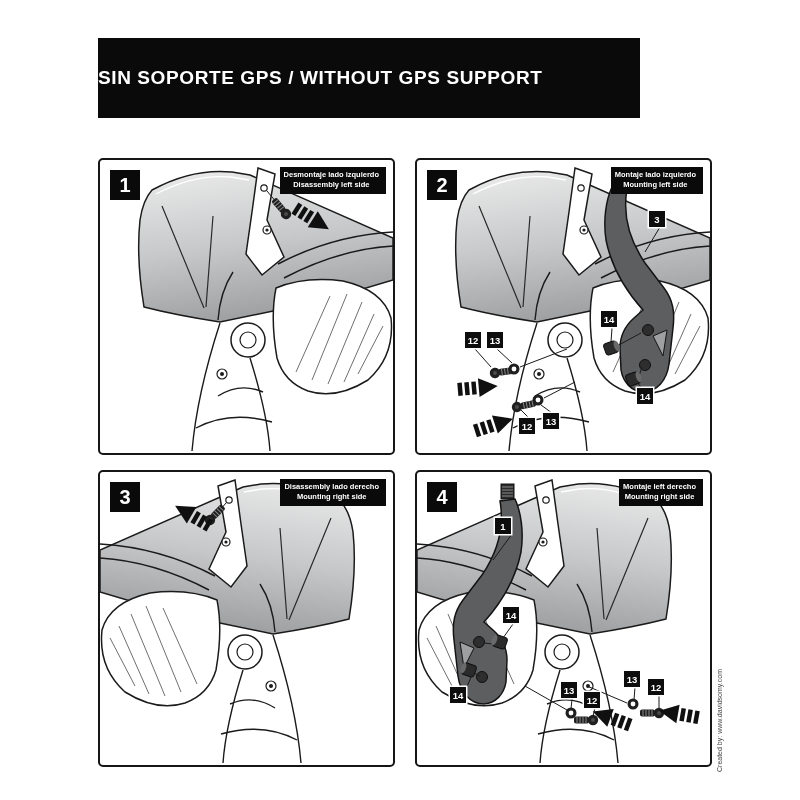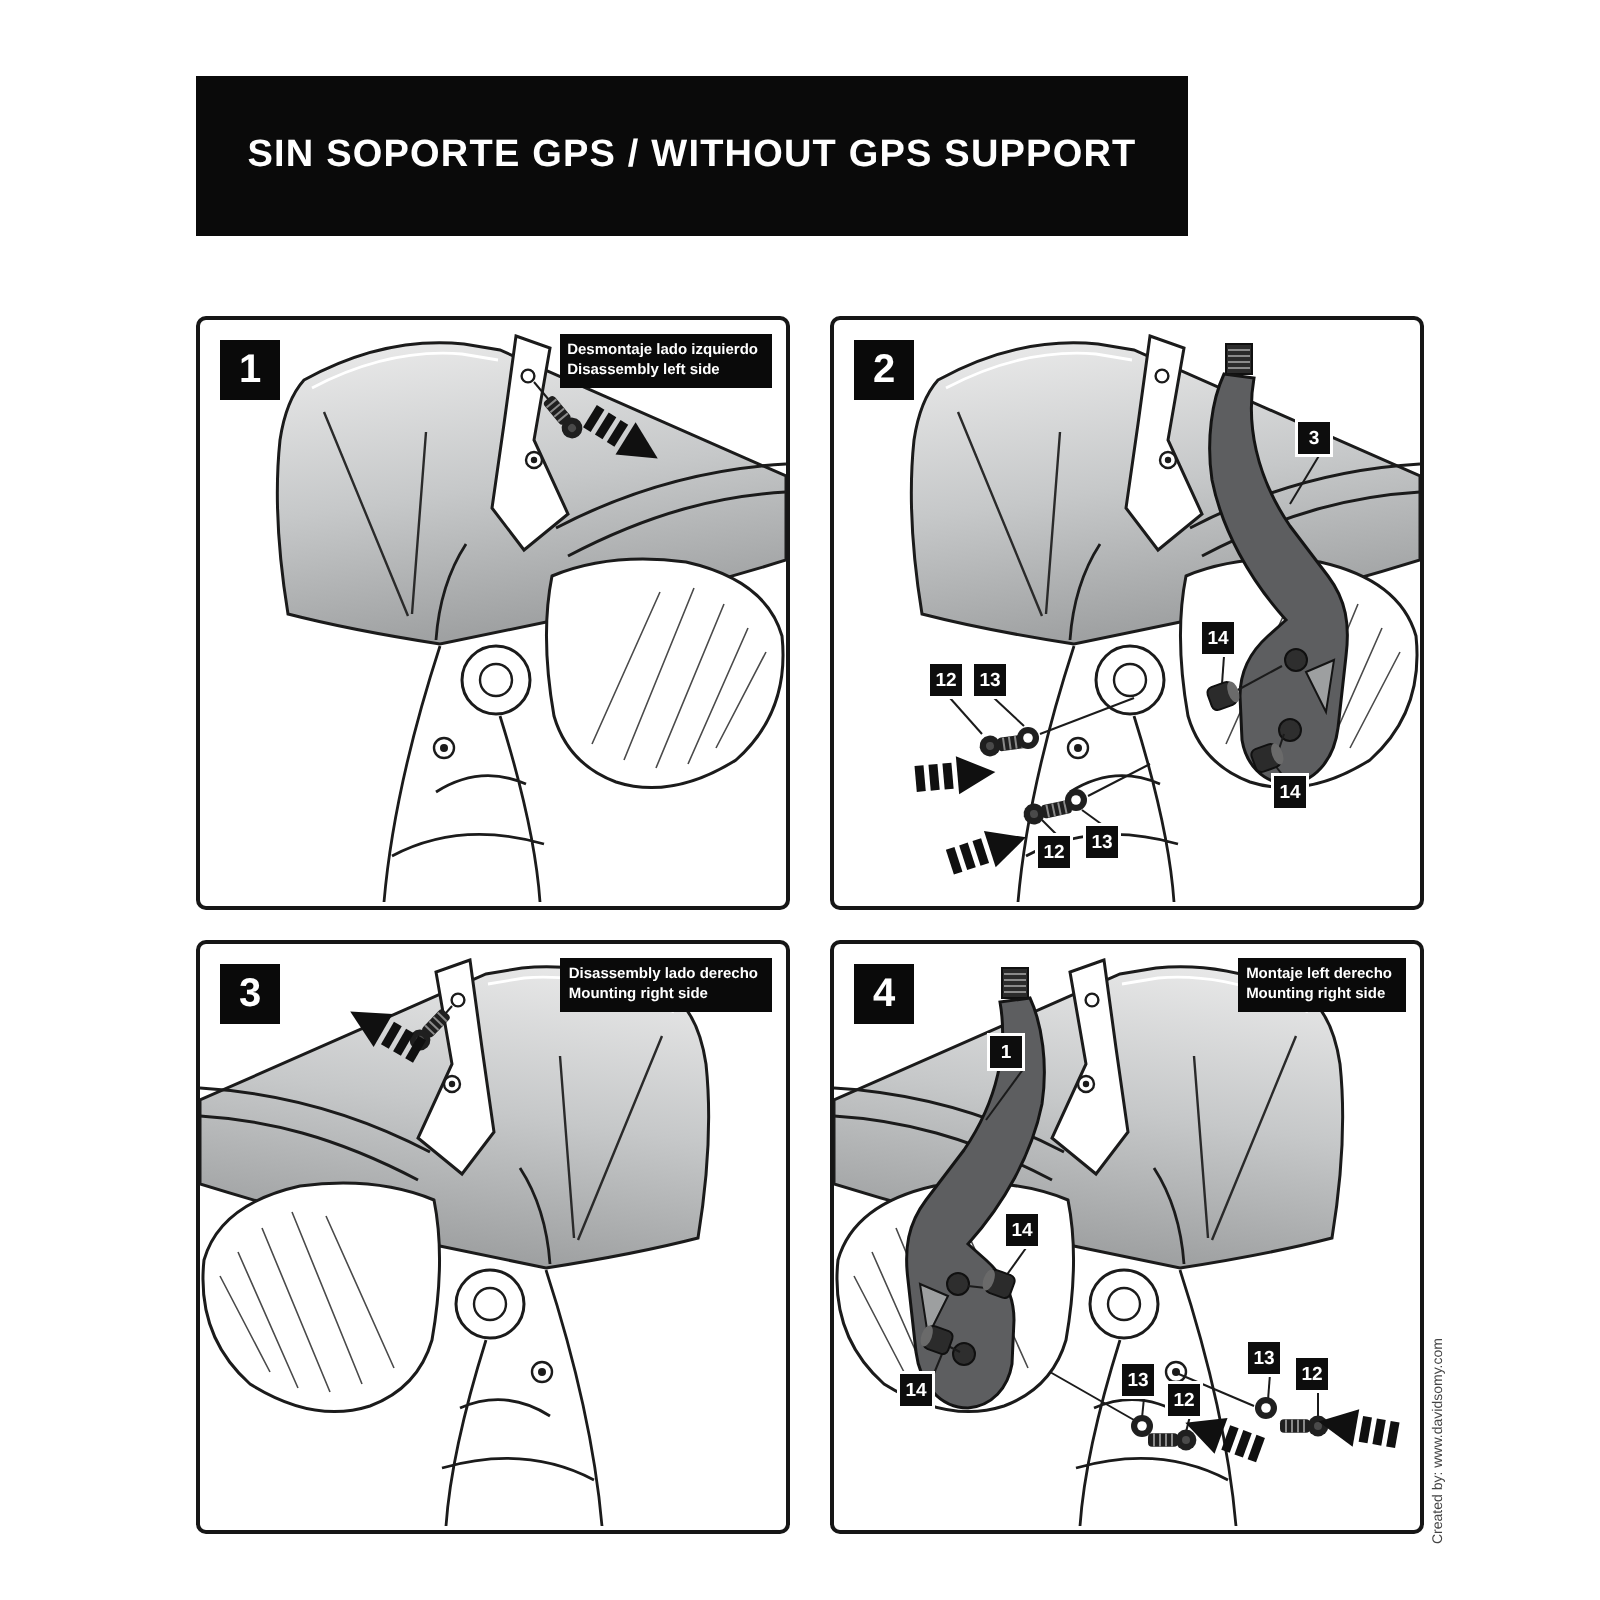--- a/index.html
+++ b/index.html
@@ -1,22 +1,22 @@
 <!DOCTYPE html>
 <html><head>
 <meta charset="utf-8">
 <style>
   html,body{margin:0;padding:0;}
   body{
     width:800px;height:800px;position:relative;background:#ffffff;
     font-family:"Liberation Sans", sans-serif;overflow:hidden;
   }
   .header{
-    position:absolute;left:98px;top:38px;width:496px;height:80px;
-    background:#0a0a0a;display:flex;align-items:center;justify-content:center;
+    position:absolute;left:98px;top:38px;width:542px;height:80px;
+    background:#0a0a0a;display:flex;align-items:center;justify-content:flex-start;
   }
   .header span{
     color:#ffffff;font-size:19px;font-weight:bold;letter-spacing:.6px;
   }
   .panel{
     position:absolute;width:293px;height:293px;border:2px solid #161616;
     border-radius:5px;background:#ffffff;overflow:hidden;
   }
   #panel1{left:98px;top:158px;}
   #panel2{left:415px;top:158px;}
@@ -24,21 +24,21 @@
   #panel4{left:415px;top:470px;}
   .scene{position:absolute;left:0;top:0;width:293px;height:293px;}
   .num{
     position:absolute;left:10px;top:10px;width:30px;height:30px;background:#0a0a0a;
     color:#fff;font-size:20px;font-weight:bold;display:flex;align-items:center;
     justify-content:center;z-index:5;
   }
   .steplabel{
     position:absolute;top:7px;right:7px;background:#0a0a0a;color:#fff;
     padding:3px 7px 4px 4px;font-size:7.5px;font-weight:bold;line-height:1.35;
-    text-align:left;z-index:5;
+    text-align:center;z-index:5;
   }
   .callout{
     position:absolute;min-width:16px;height:16px;padding:0 1px;background:#0d0d0d;
     color:#fff;font-size:9.5px;font-weight:bold;display:flex;align-items:center;
     justify-content:center;box-shadow:0 0 0 1.5px #ffffff;z-index:6;box-sizing:border-box;
   }
   .credit{
     position:absolute;left:716px;top:772px;transform:rotate(-90deg);
     transform-origin:left top;white-space:nowrap;font-size:7px;color:#444;
   }
@@ -146,20 +146,24 @@
     <use href="#arrow" transform="translate(40,220) rotate(-5)"></use>
     <use href="#screw" transform="translate(78,213) rotate(-8)"></use>
     <use href="#washer" transform="translate(97,209)"></use>
     <use href="#arrow" transform="translate(55,262) rotate(-18)"></use>
     <use href="#screw" transform="translate(100,247) rotate(-12)"></use>
     <use href="#washer" transform="translate(121,240)"></use>
     <use href="#spacer" transform="translate(194,188) rotate(70)"></use>
     <use href="#spacer" transform="translate(216,219) rotate(70)"></use>
   </svg>
   <div class="num">2</div>
+  <div class="steplabel">
+    <div>Montaje lado izquierdo</div>
+    <div>Mounting left side</div>
+  </div>
   <div class="callout" style="left:232px;top:51px">3</div>
   <div class="callout" style="left:48px;top:172px">12</div>
   <div class="callout" style="left:70px;top:172px">13</div>
   <div class="callout" style="left:102px;top:258px">12</div>
   <div class="callout" style="left:126px;top:253px">13</div>
   <div class="callout" style="left:184px;top:151px">14</div>
   <div class="callout" style="left:220px;top:228px">14</div>
 </div>
 
 <div class="panel" id="panel3">

